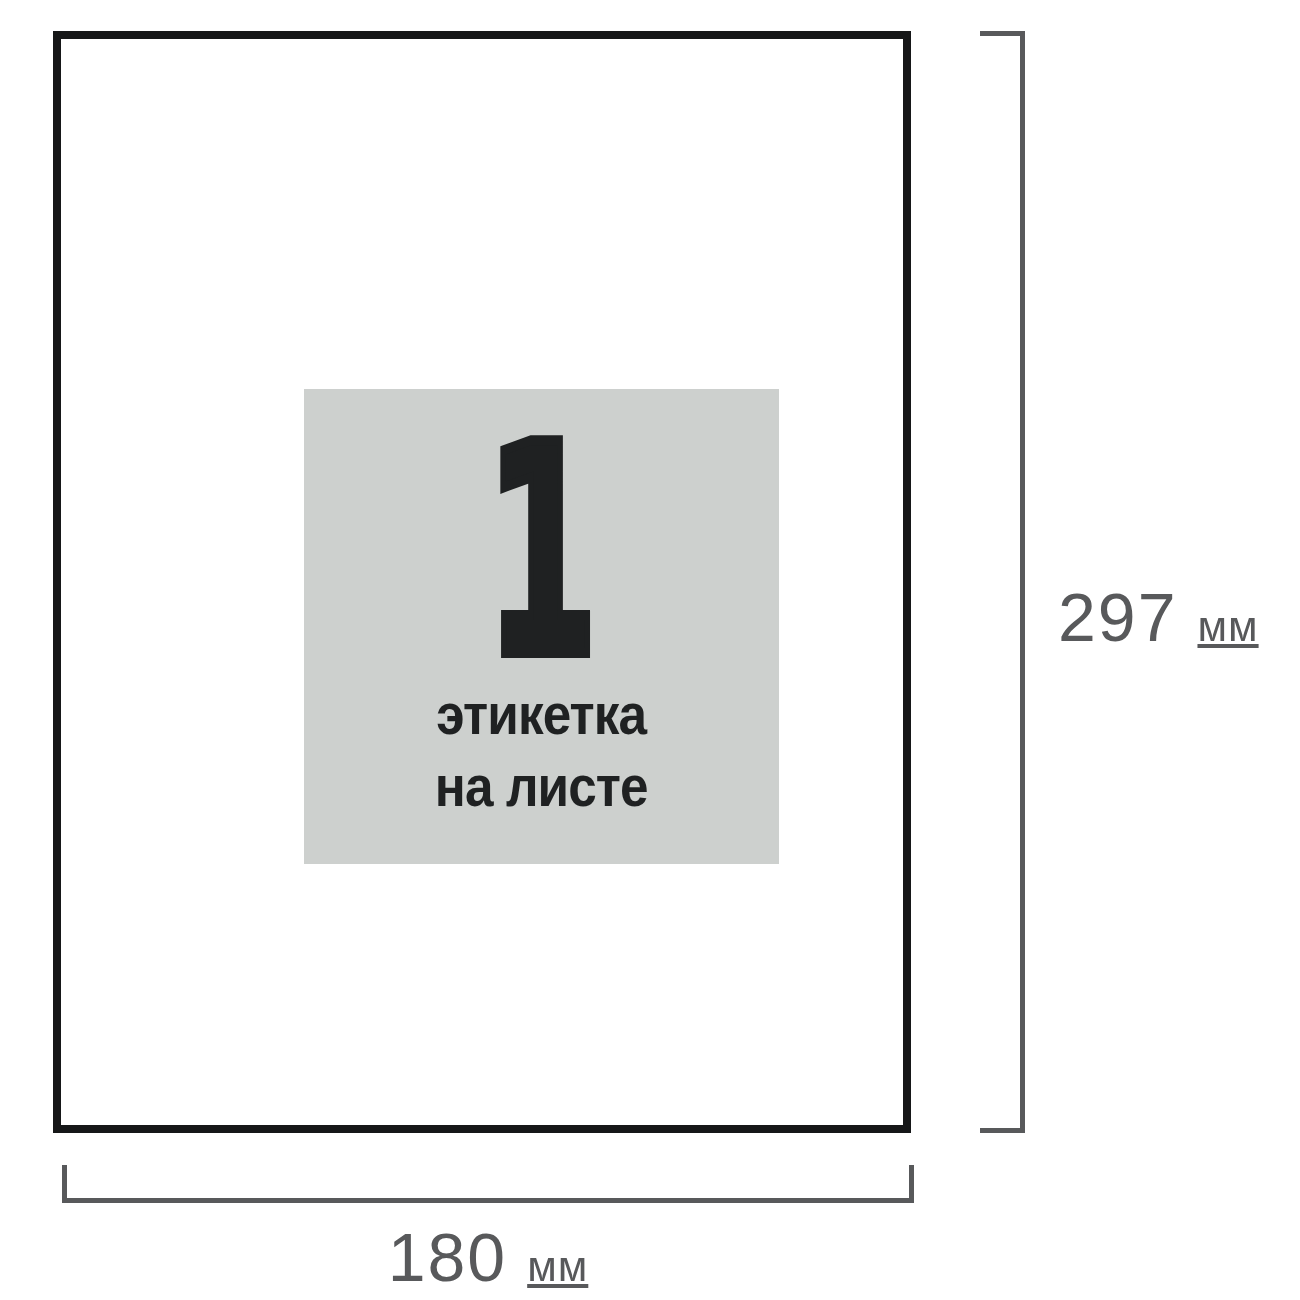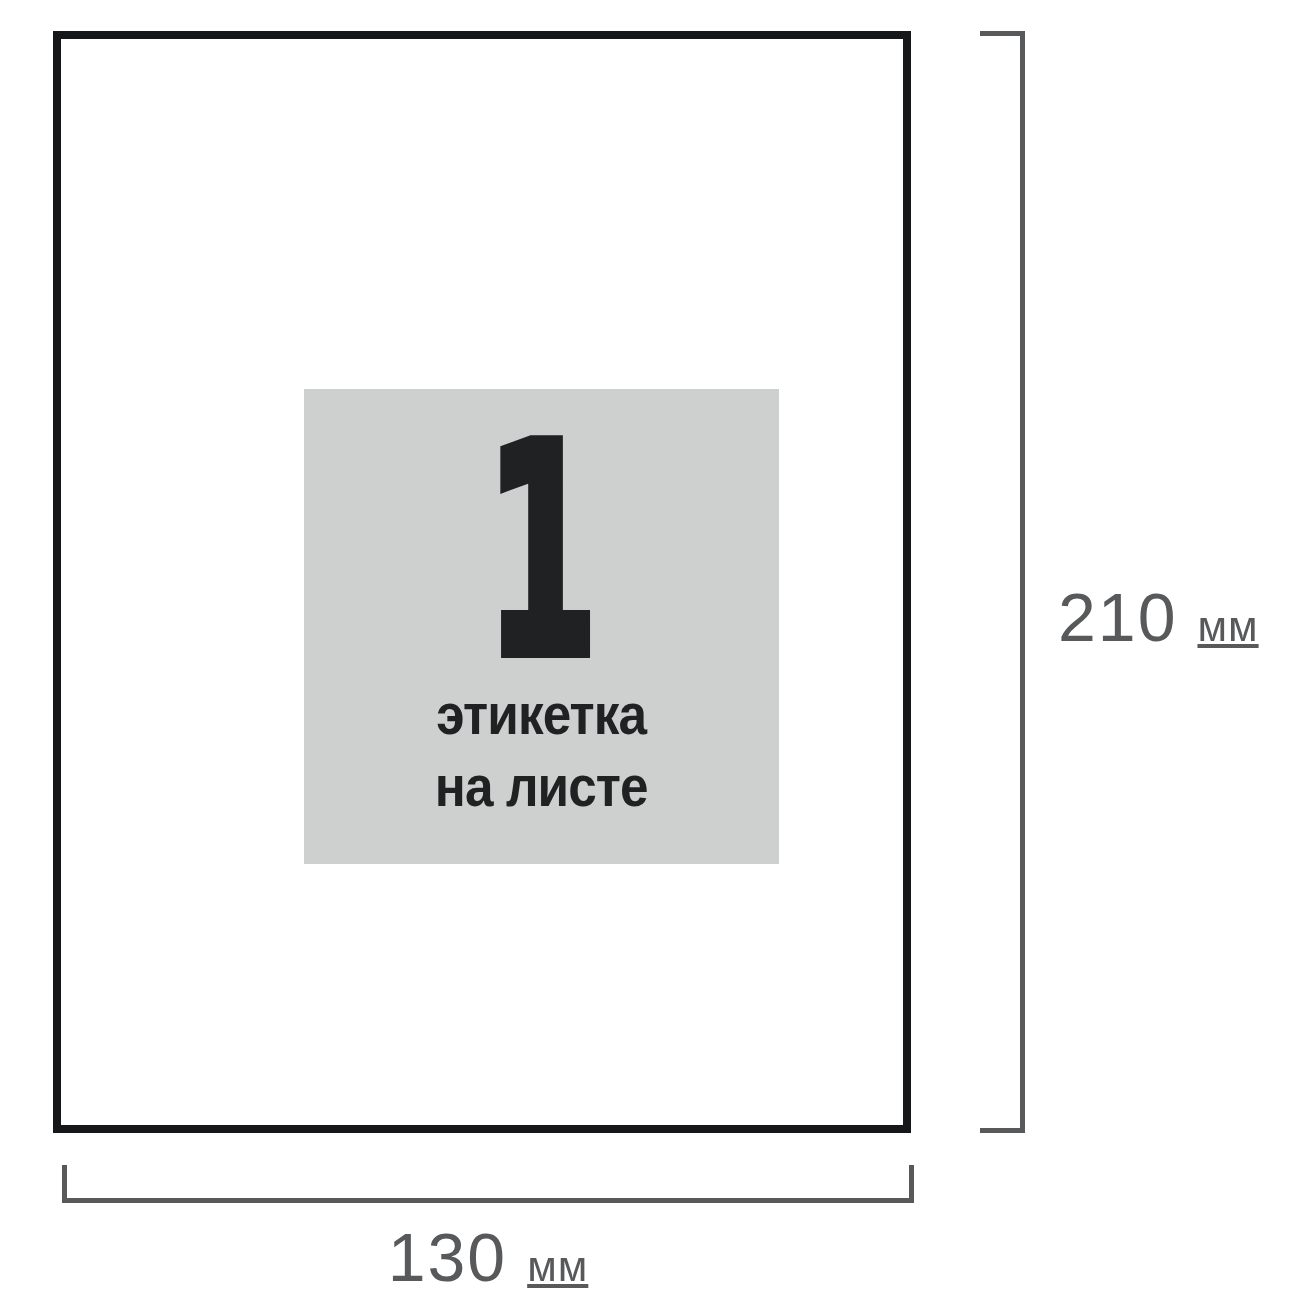--- a/index.html
+++ b/index.html
@@ -111,22 +111,22 @@
       <div class="label-caption">
         <div>этикетка</div>
         <div>на листе</div>
       </div>
     </div>
   </div>
 
   <div class="dim-bracket-vertical"></div>
 
   <div class="dim-label height-label">
-    <span class="dim-value">210</span><span class="dim-unit">мм</span>
+    <span class="dim-value">297</span><span class="dim-unit">мм</span>
   </div>
 
   <div class="dim-bracket-horizontal"></div>
 
   <div class="dim-label width-label">
-    <span class="dim-value">130</span><span class="dim-unit">мм</span>
+    <span class="dim-value">180</span><span class="dim-unit">мм</span>
   </div>
 
 </div>
 
 </body></html>

